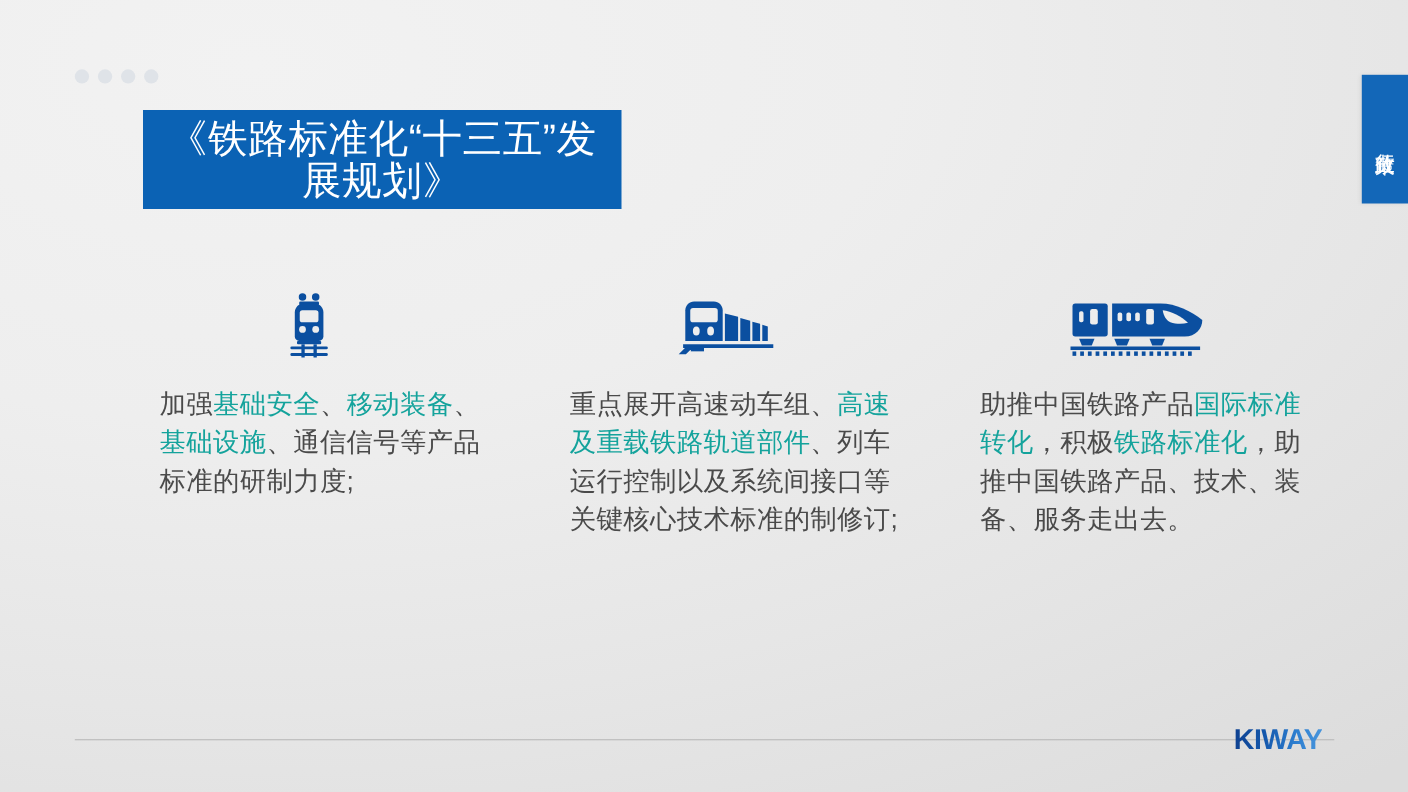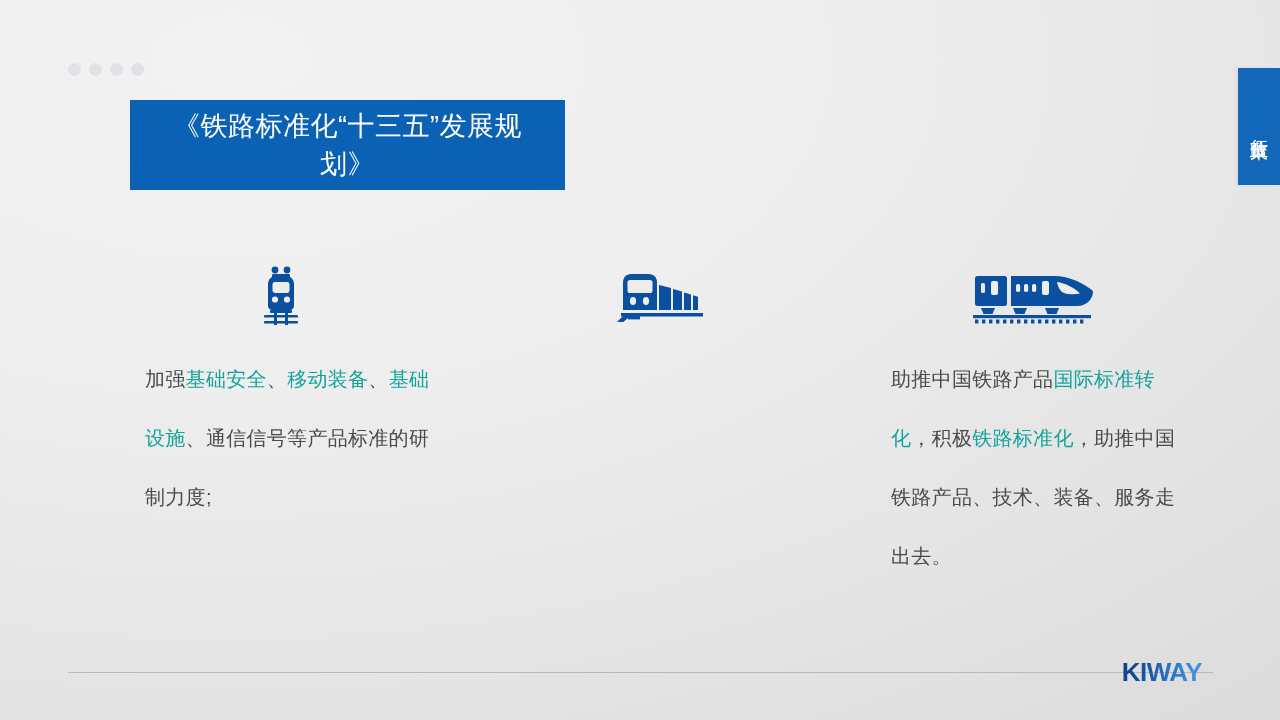--- a/index.html
+++ b/index.html
@@ -47,21 +47,21 @@
     height: 90px;
     background: #0b62b4;
     display: flex;
     align-items: center;
     justify-content: center;
     box-sizing: border-box;
     padding: 0 16px;
   }
   #title-banner .title-text {
     color: #ffffff;
-    font-size: 27px;
+    font-size: 36px;
     line-height: 38px;
     text-align: center;
     letter-spacing: 0.5px;
     font-weight: 400;
   }
 
   
   #side-tab {
     position: absolute;
     right: 0;
@@ -105,22 +105,22 @@
     display: flex;
     align-items: flex-end;
     justify-content: center;
     margin-bottom: 22px;
   }
   .icon-wrap.align-left-1 { justify-content: flex-start; padding-left: 110px; }
   .icon-wrap.align-left-2 { justify-content: flex-start; padding-left: 97px; }
   .icon-wrap.align-left-3 { justify-content: flex-start; padding-left: 82px; }
 
   .col-body {
-    font-size: 20px;
-    line-height: 59px;
+    font-size: 24px;
+    line-height: 35px;
     color: #4a4a4a;
     letter-spacing: 0.3px;
   }
   .col-1 .col-body { width: 300px; }
   .col-2 .col-body { width: 300px; }
   .col-3 .col-body { width: 300px; }
 
   .hl { color: #14a39c; }
 
   
@@ -221,20 +221,23 @@
             <path d="M58 23l9 2.6V44h-9V23z"></path>
             <path d="M69 26.4l7 2V44h-7V26.4z"></path>
             <path d="M78 29.2l5 1.6V44h-5V29.2z"></path>
 
             <path d="M6 47h82v3.4H6z"></path>
 
             <path d="M2 56l7-7h16v3.2H12.5L8.5 56H2z"></path>
             <rect x="13" y="51" width="12" height="2.4"></rect>
           </g>
         </svg>
+      </div>
+      <div class="col-body">
+        <span>重点展开高速动车组、</span><span class="hl">高速及重载铁路轨道部件</span><span>、列车运行控制以及系统间接口等关键核心技术标准的制修订;</span>
       </div>
     </div>
 
     <div class="col col-3">
       <div class="icon-wrap align-left-3">
         <svg width="124" height="60" viewBox="0 0 124 60" aria-hidden="true">
           <g fill="#0b4fa0">
 
             <rect x="2" y="8" width="32" height="30" rx="2.5"></rect>
             <rect x="8" y="15" width="4" height="10" rx="1.6" fill="#ededed"></rect>

